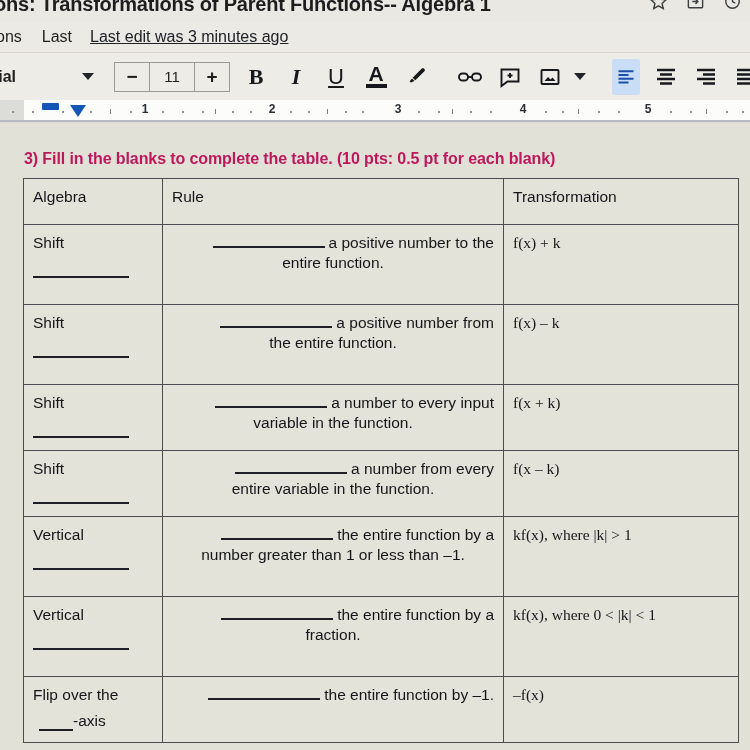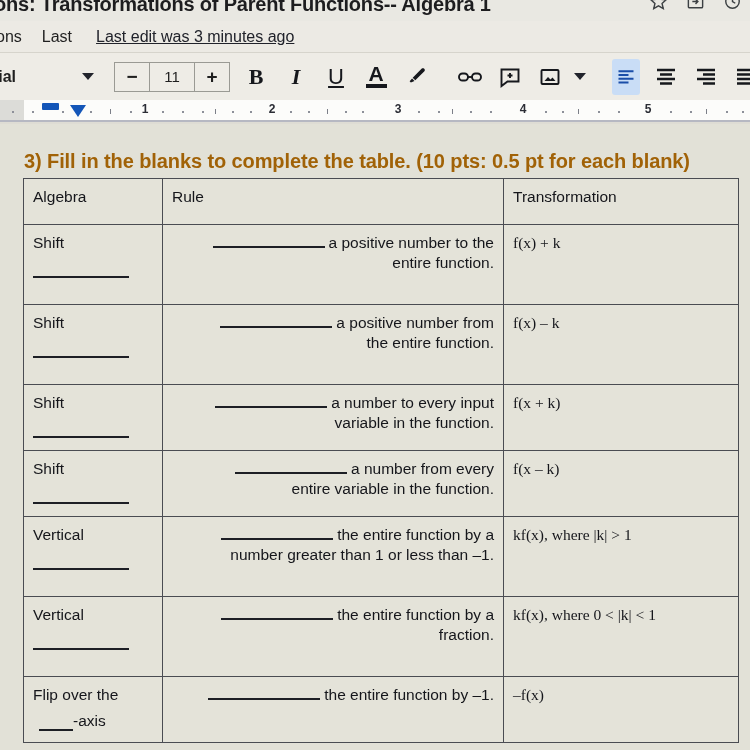--- a/index.html
+++ b/index.html
@@ -42,21 +42,21 @@
     background: #eceae4;
     display: flex; align-items: center;
   }
   .menu-item {
     font-size: 16px; color: #1f1f1f; white-space: nowrap;
     padding: 0 10px;
   }
   .menu-item.first { padding-left: 0; margin-left: -4px; }
   .lastedit {
     font-size: 16px; color: #20222a; text-decoration: underline;
-    margin-left: 14px; white-space: nowrap;
+    margin-left: 8px; white-space: nowrap;
   }
 
   
   .toolbar {
     position: absolute; left: 0; top: 52px; width: 750px; height: 48px;
     background: #eeece6;
     border-top: 1px solid #d6d4cc;
     display: flex; align-items: center;
     overflow: hidden;
   }
@@ -143,21 +143,21 @@
   }
 
   
   .page {
     position: absolute; left: 0; top: 124px; width: 750px; height: 626px;
     background: #e2e1d7;
     padding: 0;
   }
   .q-heading {
     position: absolute; left: 24px; top: 26px;
-    font-size: 20px; font-weight: bold; color: #a16207;
+    font-size: 16px; font-weight: bold; color: #be185d;
     white-space: nowrap; letter-spacing: -0.1px;
   }
 
   table.doc-table {
     position: absolute; left: 23px; top: 54px;
     width: 715px;
     border-collapse: collapse;
     background: #e4e3d9;
     table-layout: fixed;
   }
@@ -186,21 +186,21 @@
     width: 34px; margin-top: 2px; display: inline-block;
     vertical-align: bottom;
   }
   .rule-inline-blank {
     display: inline-block; width: 112px;
     border-bottom: 2px solid #1d1f25;
     height: 12px; margin-right: 4px;
     vertical-align: baseline;
   }
   .rule-line1 { text-align: right; white-space: nowrap; }
-  .rule-line2 { text-align: right; }
+  .rule-line2 { text-align: center; }
   .cell-tall { height: 80px; }
   .cell-mid  { height: 66px; }
   .cell-xform { padding-top: 22px; font-family: Liberation Serif, serif; }
 
   .flip-line2 { margin-top: 6px; padding-left: 6px; }
 </style>
 </head>
 <body>
 
 <div id="screen">

